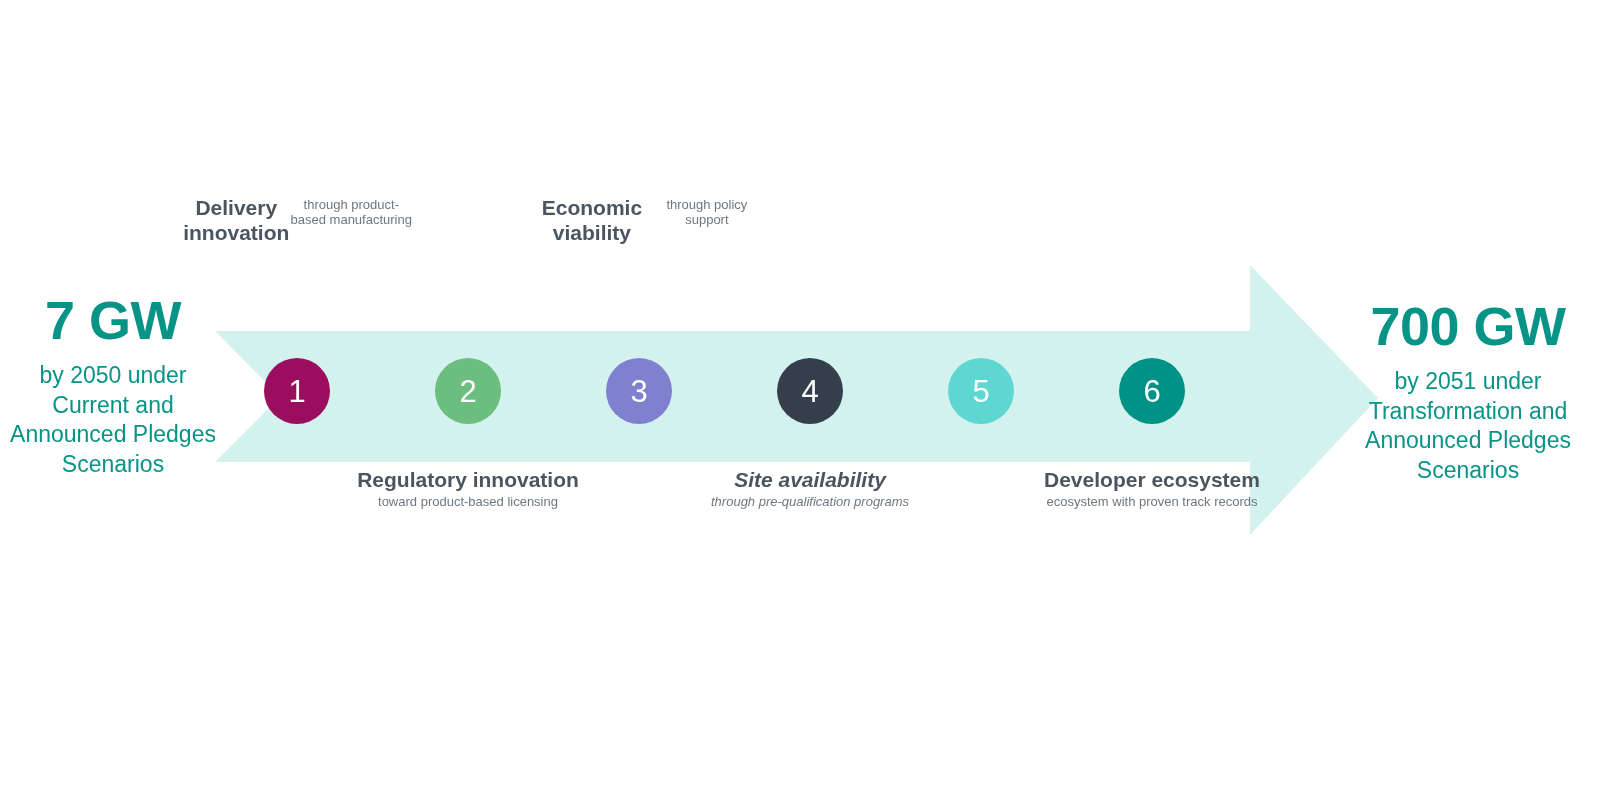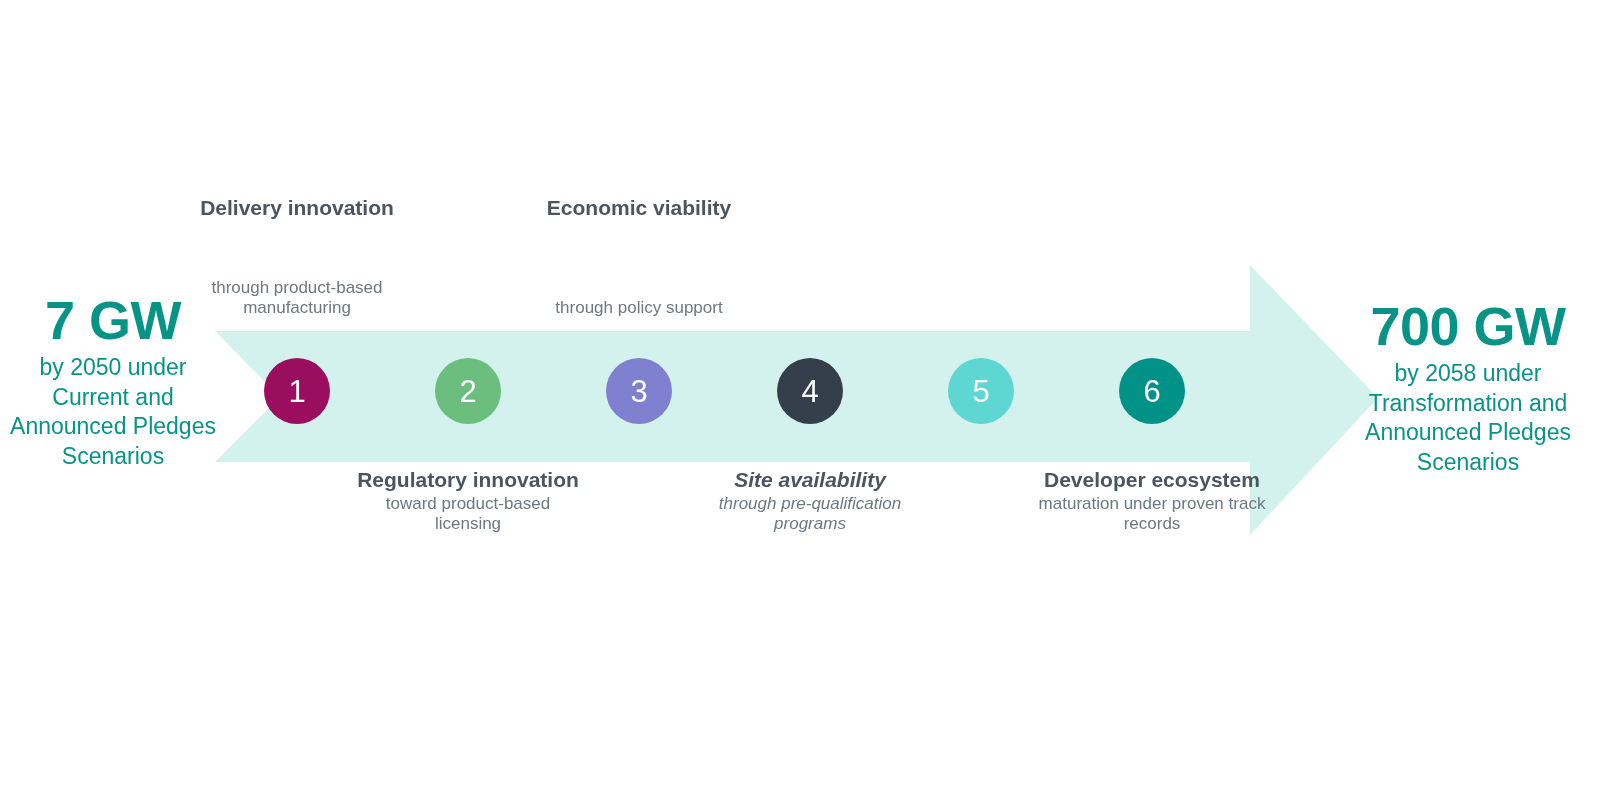--- a/index.html
+++ b/index.html
@@ -40,21 +40,21 @@
   .endcap .big {
     font-size: 54px;
     font-weight: bold;
     line-height: 1.06;
     letter-spacing: -0.5px;
     white-space: nowrap;
   }
   .endcap .sub {
     font-size: 23px;
     line-height: 1.28;
-    margin-top: 4px;
+    margin-top: 12px;
   }
 
   #endcap-start {
     left: 0px;
     top: 292px;
     width: 226px;
   }
   #endcap-end {
     left: 1340px;
     top: 298px;
@@ -81,48 +81,48 @@
     text-align: center;
     width: 230px;
   }
   .step-label .title {
     font-size: 21px;
     font-weight: bold;
     color: #4a5560;
     line-height: 1.18;
   }
   .step-label .desc {
-    font-size: 17px;
+    font-size: 13px;
     color: #6e7880;
     line-height: 1.19;
     margin-top: 1px;
   }
   .step-label.above {
     display: flex;
-    flex-direction: column;
+    flex-direction: row;
     justify-content: space-between;
   }
 </style>
 </head>
 <body>
 
 <div id="infographic">
 
   <svg id="arrow-svg" viewBox="0 0 1600 800" preserveAspectRatio="none" aria-hidden="true">
     <polygon points="215,331 1250,331 1250,265 1378,398 1250,535 1250,462 215,462 280,397" fill="#d3f2ee"></polygon>
   </svg>
 
   <div class="endcap" id="endcap-start">
     <div class="big">7 GW</div>
     <div class="sub">by 2050 under Current and Announced Pledges Scenarios</div>
   </div>
 
   <div class="endcap" id="endcap-end">
     <div class="big">700 GW</div>
-    <div class="sub">by 2058 under Transformation and Announced Pledges Scenarios</div>
+    <div class="sub">by 2051 under Transformation and Announced Pledges Scenarios</div>
   </div>
 
   <div class="step-label above" id="label-1" style="left: 182px; top: 196px; height: 122px;">
     <div class="title">Delivery innovation</div>
     <div class="desc">through product-based manufacturing</div>
   </div>
   <div class="step-circle" id="circle-1" style="left: 264px; top: 358px; background: rgb(155, 13, 94);">
     <span>1</span>
   </div>
 
@@ -152,16 +152,16 @@
 
   <div class="step-circle" id="circle-5" style="left: 948px; top: 358px; background: rgb(94, 214, 210);">
     <span>5</span>
   </div>
 
   <div class="step-circle" id="circle-6" style="left: 1119px; top: 358px; background: rgb(0, 146, 134);">
     <span>6</span>
   </div>
   <div class="step-label" id="label-6" style="left: 1037px; top: 468px;">
     <div class="title">Developer ecosystem</div>
-    <div class="desc">maturation under proven track records</div>
+    <div class="desc">ecosystem with proven track records</div>
   </div>
 
 </div>
 
 </body></html>

